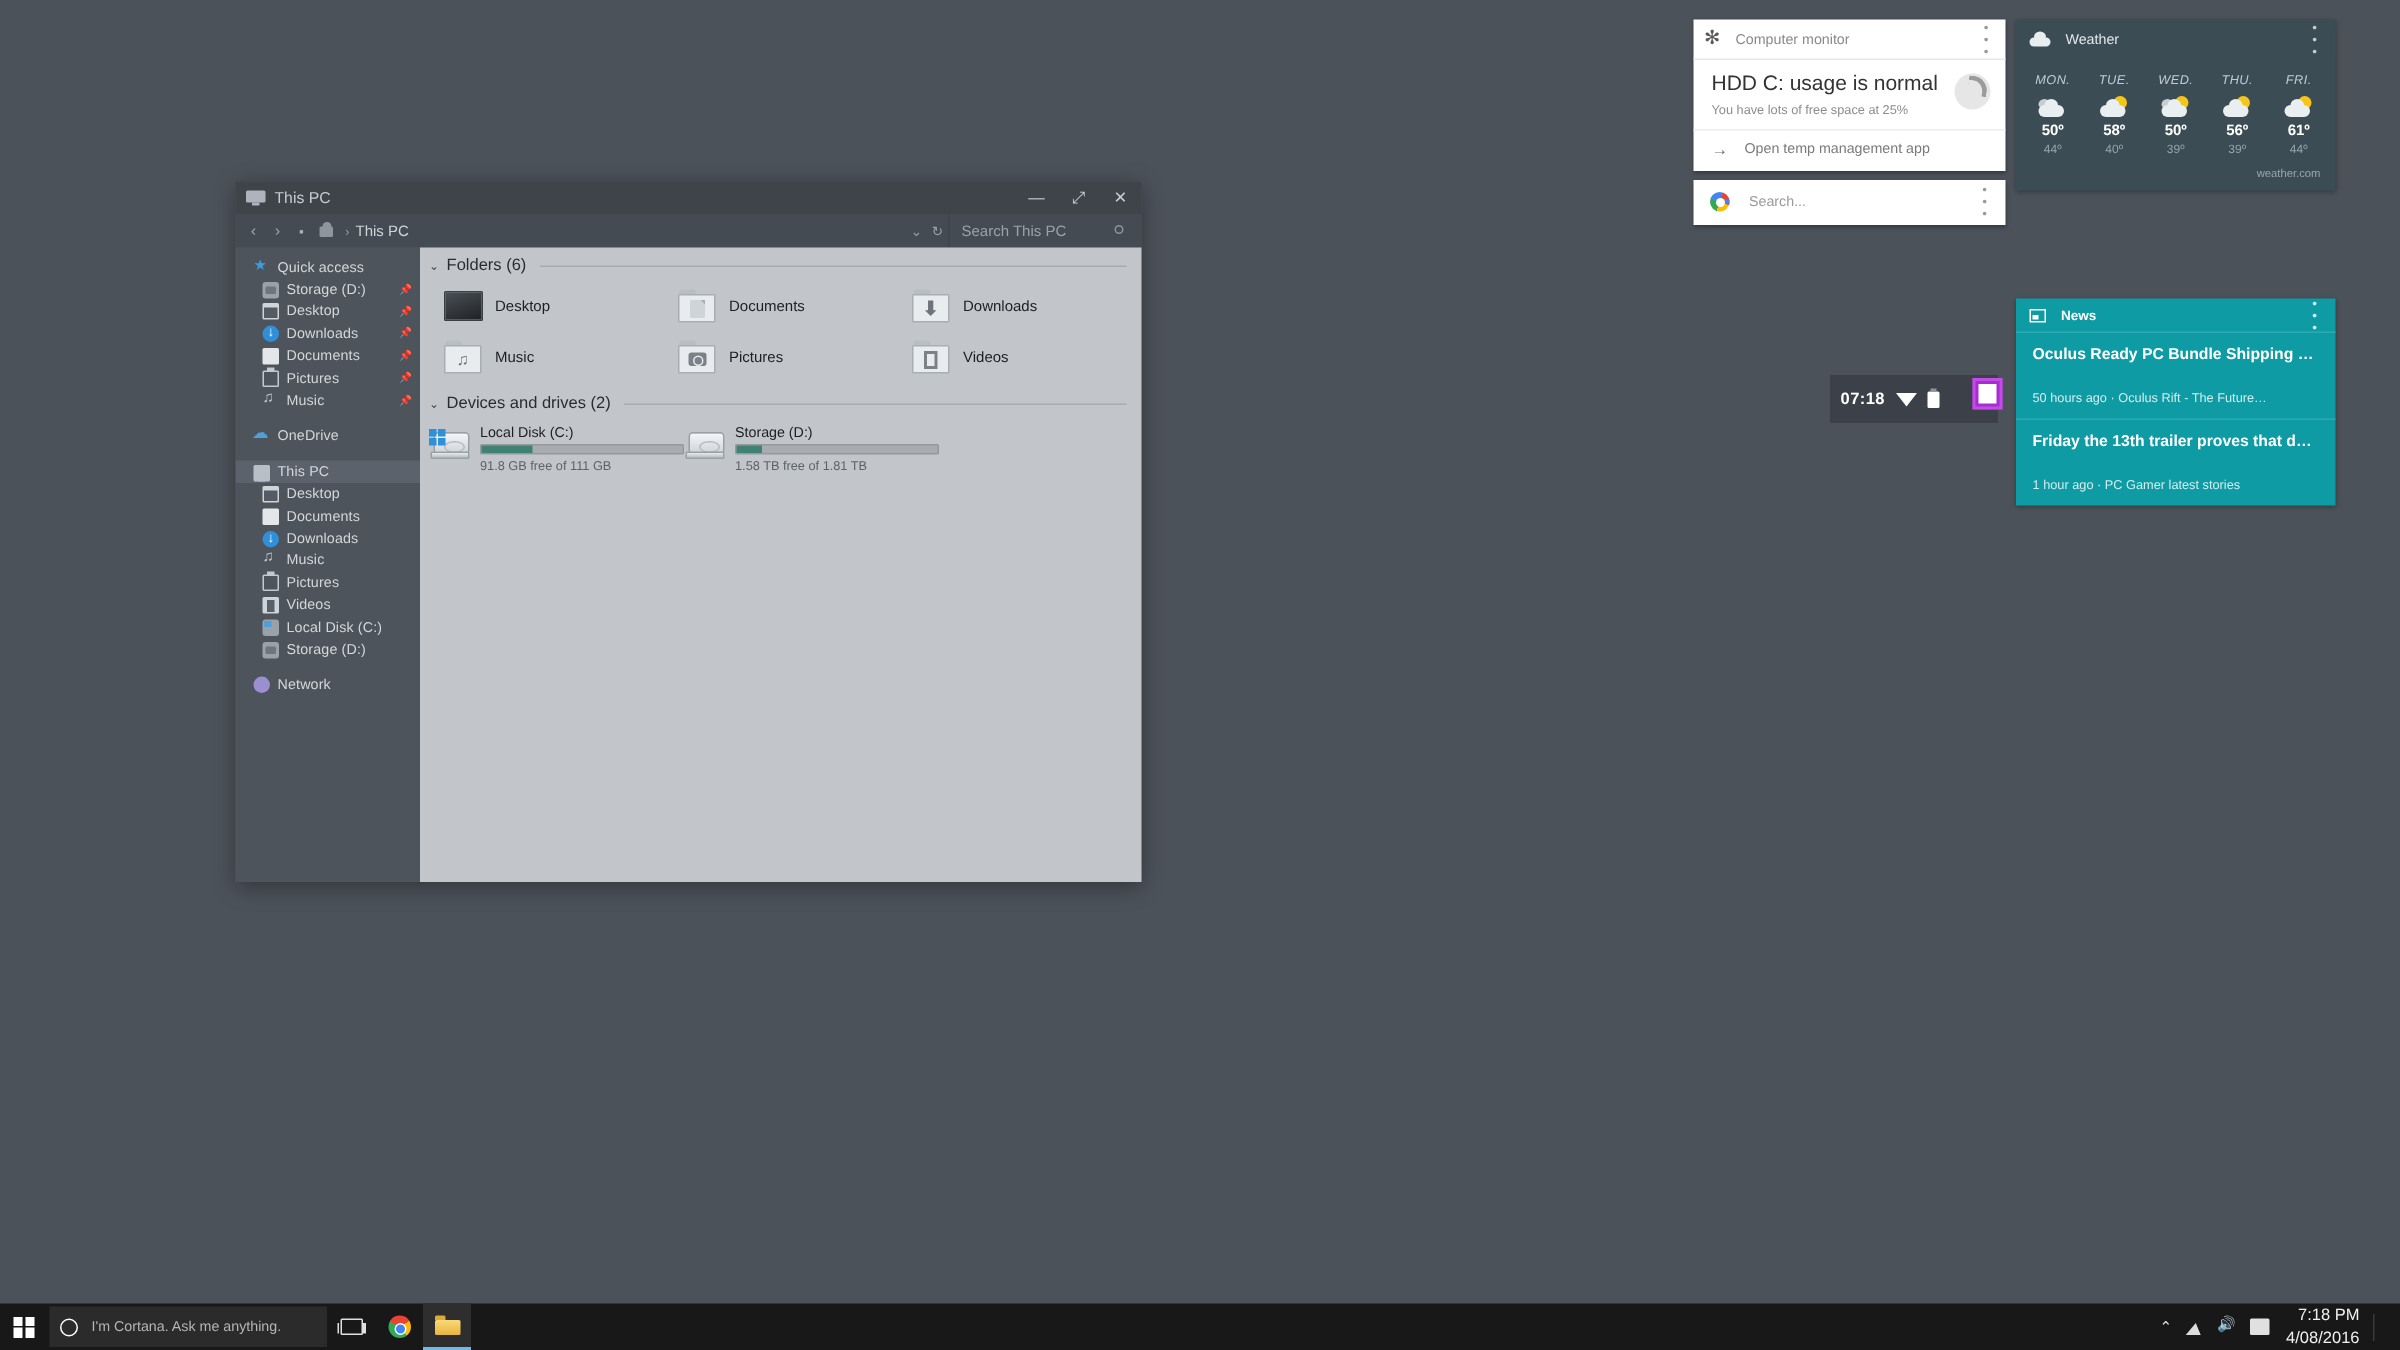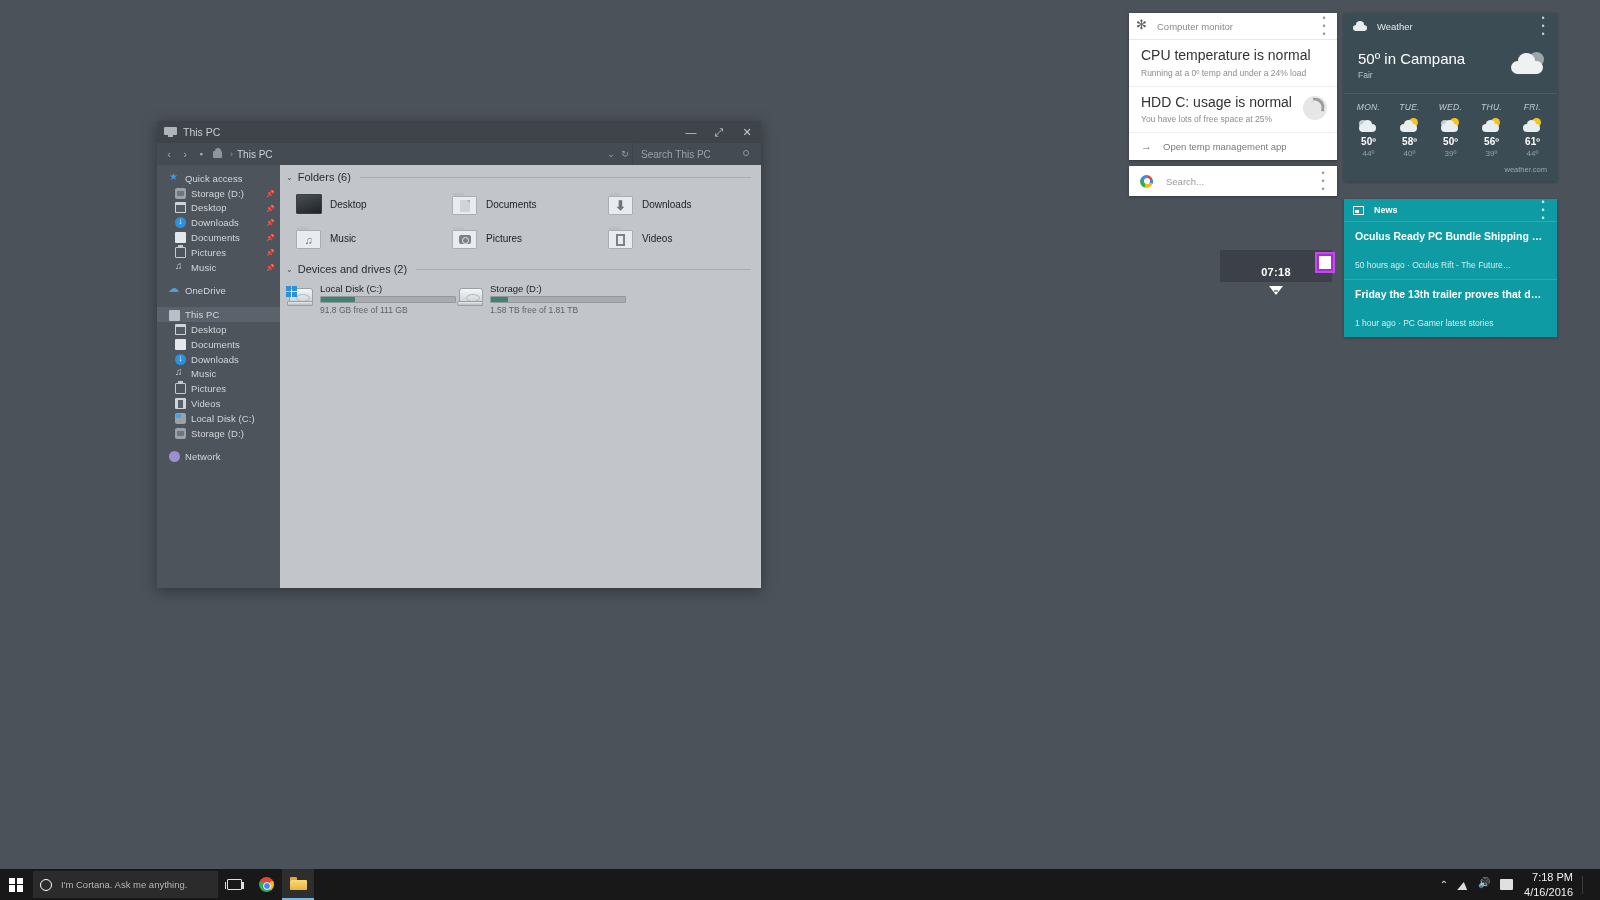--- a/index.html
+++ b/index.html
@@ -237,21 +237,21 @@
   .g-logo:after{
     content:""; position:absolute; left:3.5px; top:3.5px; width:6px; height:6px;
     background:#fff; border-radius:50%;
   }
   .g-logo .bar{ position:absolute; right:0; top:5px; width:7px; height:3px; background:#4285f4;}
   .search-ph { flex:1; font-size:9.5px; color:#9a9a9a; }
 
   
   #statusbar {
     position:absolute; left:1220px; top:250px; width:112px; height:25px;
-    background:#3c4149; display:flex; align-items:center; padding:16px 7px; gap:7px;flex-direction:column;
+    background:#3c4149; display:flex; align-items:center; padding:16px 7px; gap:7px;
   }
   #statusbar .clock { font-size:11px; color:#fff; font-weight:bold; letter-spacing:.3px;}
   .wifi-glyph { width:14px; height:11px; position:relative; }
   .wifi-glyph:before{
     content:""; position:absolute; left:0; top:1px; width:0; height:0;
     border-left:7px solid transparent; border-right:7px solid transparent;
     border-top:9px solid #fff;
   }
   .batt-glyph { width:8px; height:11px; background:#fff; border-radius:1px; position:relative;}
   .batt-glyph:before{ content:""; position:absolute; left:2px; top:-2px; width:4px; height:2px; background:#8d939b;}
@@ -606,26 +606,20 @@
       <div class="card-head">
         <span class="gear-icon"></span>
         <span class="card-head-title">Computer monitor</span>
         <span class="kebab">
             <b>•</b>
             <b>•</b>
             <b>•</b>
           </span>
       </div>
 
-      <div class="card-row">
-        <span class="txt">
-          <span class="ttl" style="display:block">CPU temperature is normal</span>
-          <span class="sub" style="display:block">Running at a 0º temp and under a 24% load</span>
-        </span>
-      </div>
 
 
       <div class="card-row">
         <span class="txt">
           <span class="ttl" style="display:block">HDD C: usage is normal</span>
           <span class="sub" style="display:block">You have lots of free space at 25%</span>
         </span>
         <span class="spinner"></span>
       </div>
 
@@ -665,29 +659,20 @@
           <span class="c2"></span>
         </span>
       <span class="w-head-title">Weather</span>
       <span class="kebab">
           <b>•</b>
           <b>•</b>
           <b>•</b>
         </span>
     </div>
 
-    <div class="w-current">
-      <div class="w-temp">50º in Campana</div>
-      <div class="w-cond">Fair</div>
-      <span class="w-bigicon">
-        <span class="sun"></span>
-          <span class="cl2"></span>
-          <span class="cl1"></span>
-      </span>
-    </div>
 
     <div class="w-forecast">
       <div class="w-day">
         <div class="w-dayname">MON.</div>
         <div class="w-dayicon">
           <span class="mini-w">
               <span class="cC"></span>
               <span class="cB"></span>
               <span class="cA"></span>
             </span>
@@ -795,19 +780,19 @@
         </span>
     </div>
 
     <div class="tray">
       <span class="tray-glyph">⌃</span>
       <span class="tray-wifi"></span>
       <span class="tray-speaker"></span>
       <span class="tray-action"></span>
       <span class="tray-clock">
         <span style="display:block">7:18 PM</span>
-        <span style="display:block">4/16/2016</span>
+        <span style="display:block">4/08/2016</span>
       </span>
       <span class="tray-notify"></span>
     </div>
   </div>
 
 </div>
 
 </body></html>

